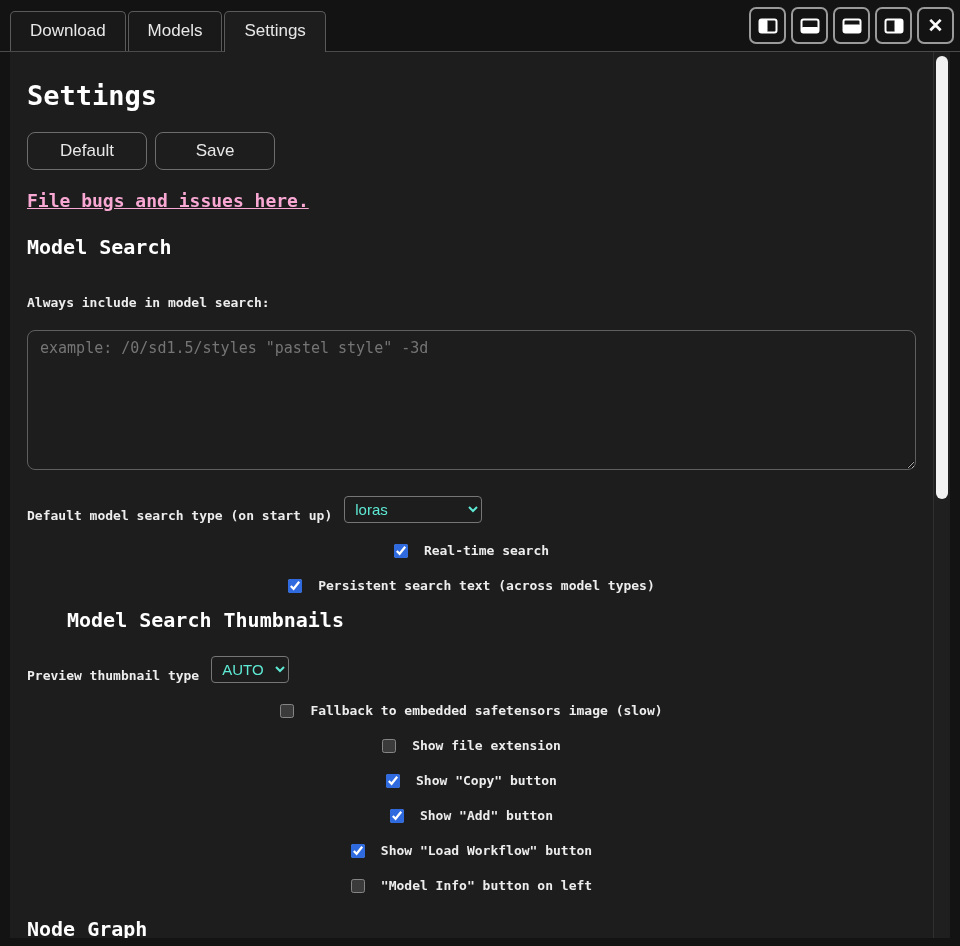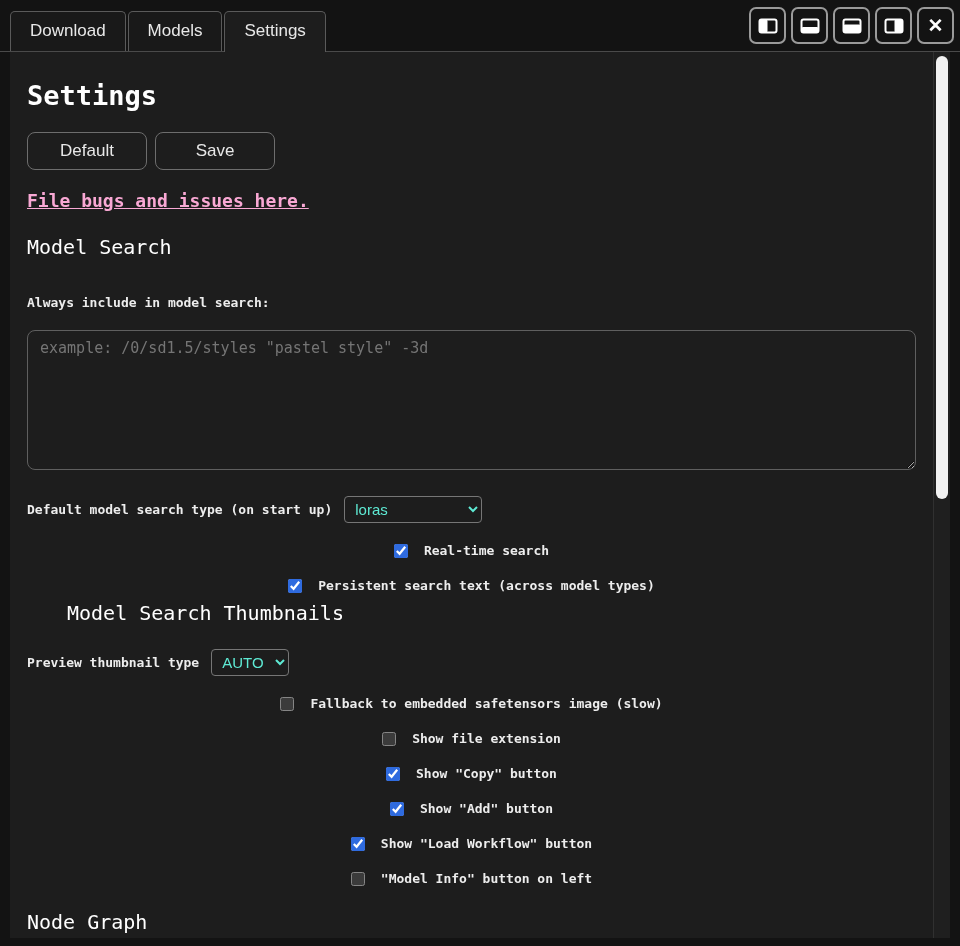--- a/index.html
+++ b/index.html
@@ -77,21 +77,21 @@
 
   
   h1.page-title {
     margin-top:28px;
     font-family:"DejaVu Sans Mono", monospace;
     font-size:27px; font-weight:700; color:#ffffff;
     line-height:32px;
   }
   h2.section-heading {
     font-family:"DejaVu Sans Mono", monospace;
-    font-size:20px; font-weight:400; color:#ffffff;
+    font-size:20px; font-weight:700; color:#ffffff;
     line-height:24px;
   }
   .mono-label {
     font-family:"DejaVu Sans Mono", monospace;
     font-size:13px; font-weight:700; color:#ededed;
   }
 
   
   .action-row { margin-top:20px; display:flex; gap:8px; }
   .btn {
@@ -122,21 +122,21 @@
     border:1px solid #5f5f5f;
     border-radius:8px;
     padding:8px 12px;
     color:#cccccc;
     font-family:"DejaVu Sans Mono", monospace;
     font-size:15px;
     resize:both;
   }
   textarea.search-include::placeholder { color:#757575; }
 
-  .select-row { margin-top:22px; display:flex; align-items:center; gap:12px; }
+  .select-row { margin-top:22px; display:flex; align-items:flex-end; gap:12px; }
   select {
     height:27px;
     background:#1d1d1d;
     color:#5eead4;
     border:1px solid #767676;
     border-radius:4px;
     font-family:"Liberation Sans", sans-serif;
     font-size:15px;
     padding:0 6px;
   }
@@ -148,21 +148,21 @@
     display:flex; align-items:center; gap:16px;
     height:15px;
     cursor:pointer;
     justify-content:center;
   }
   .check-row input[type=checkbox] {
     width:14px; height:14px;
     accent-color:#2f6bdf;
     cursor:pointer;
   }
-  .heading-thumbnails { margin-top:8px;padding-left:40px; }
+  .heading-thumbnails { margin-top:15px;padding-left:40px; }
   .preview-row { margin-top:24px; }
   .heading-node-graph { margin-top:24px; }
 </style>
 </head>
 <body>
 
 <div class="titlebar">
   <div class="tabs">
     <div class="tab">Download</div>
     <div class="tab">Models</div>

